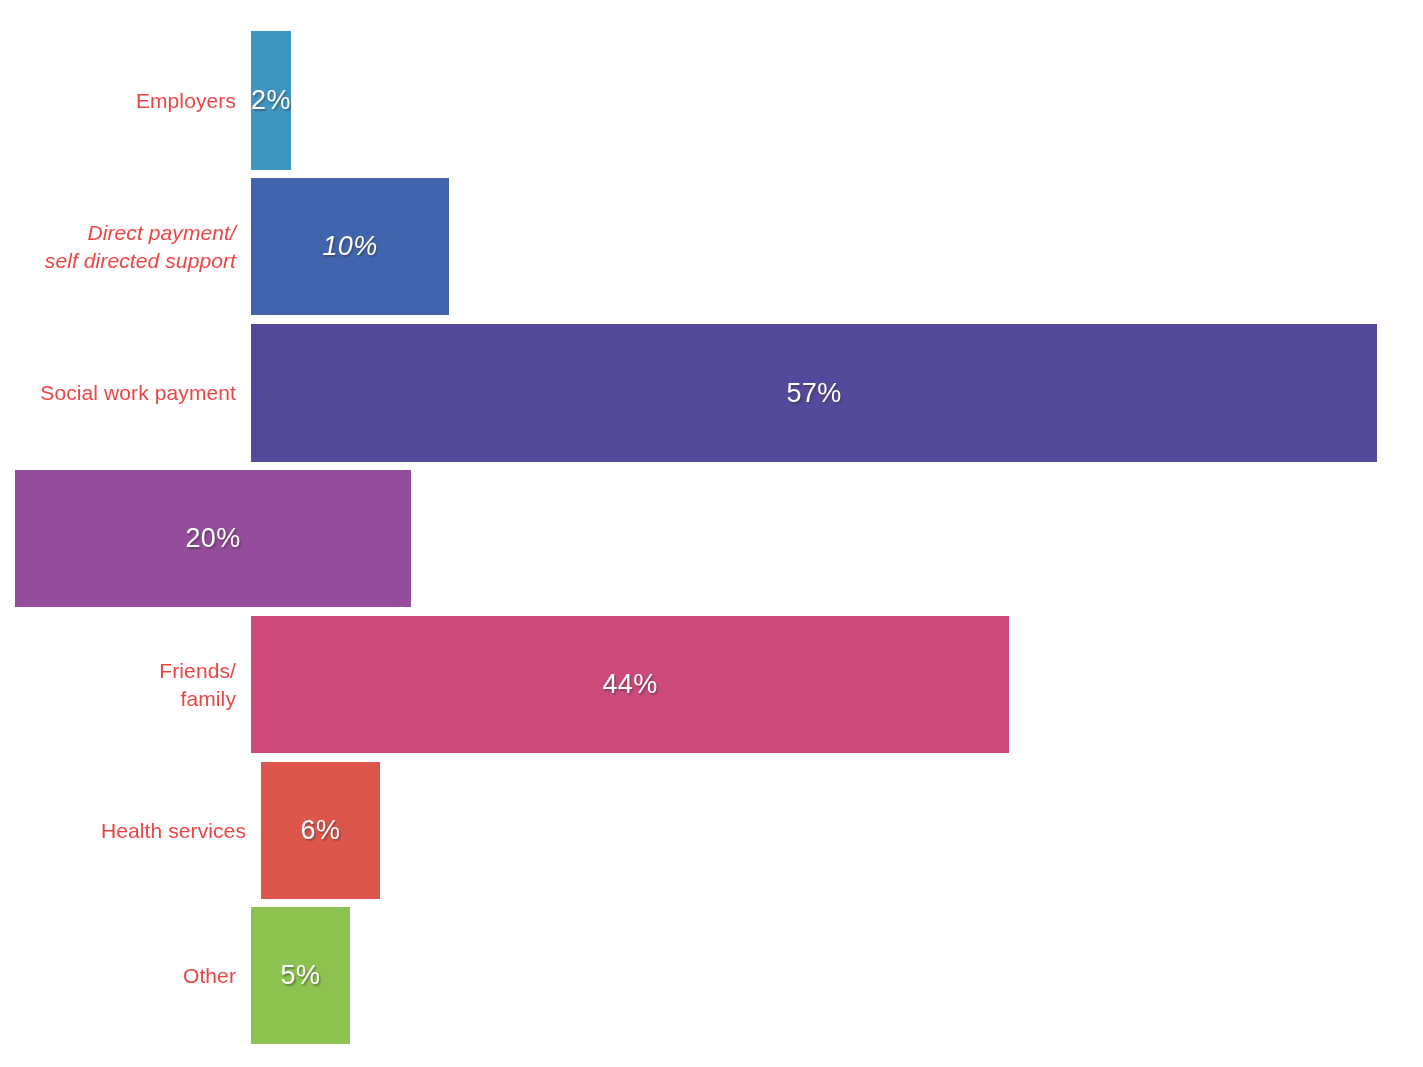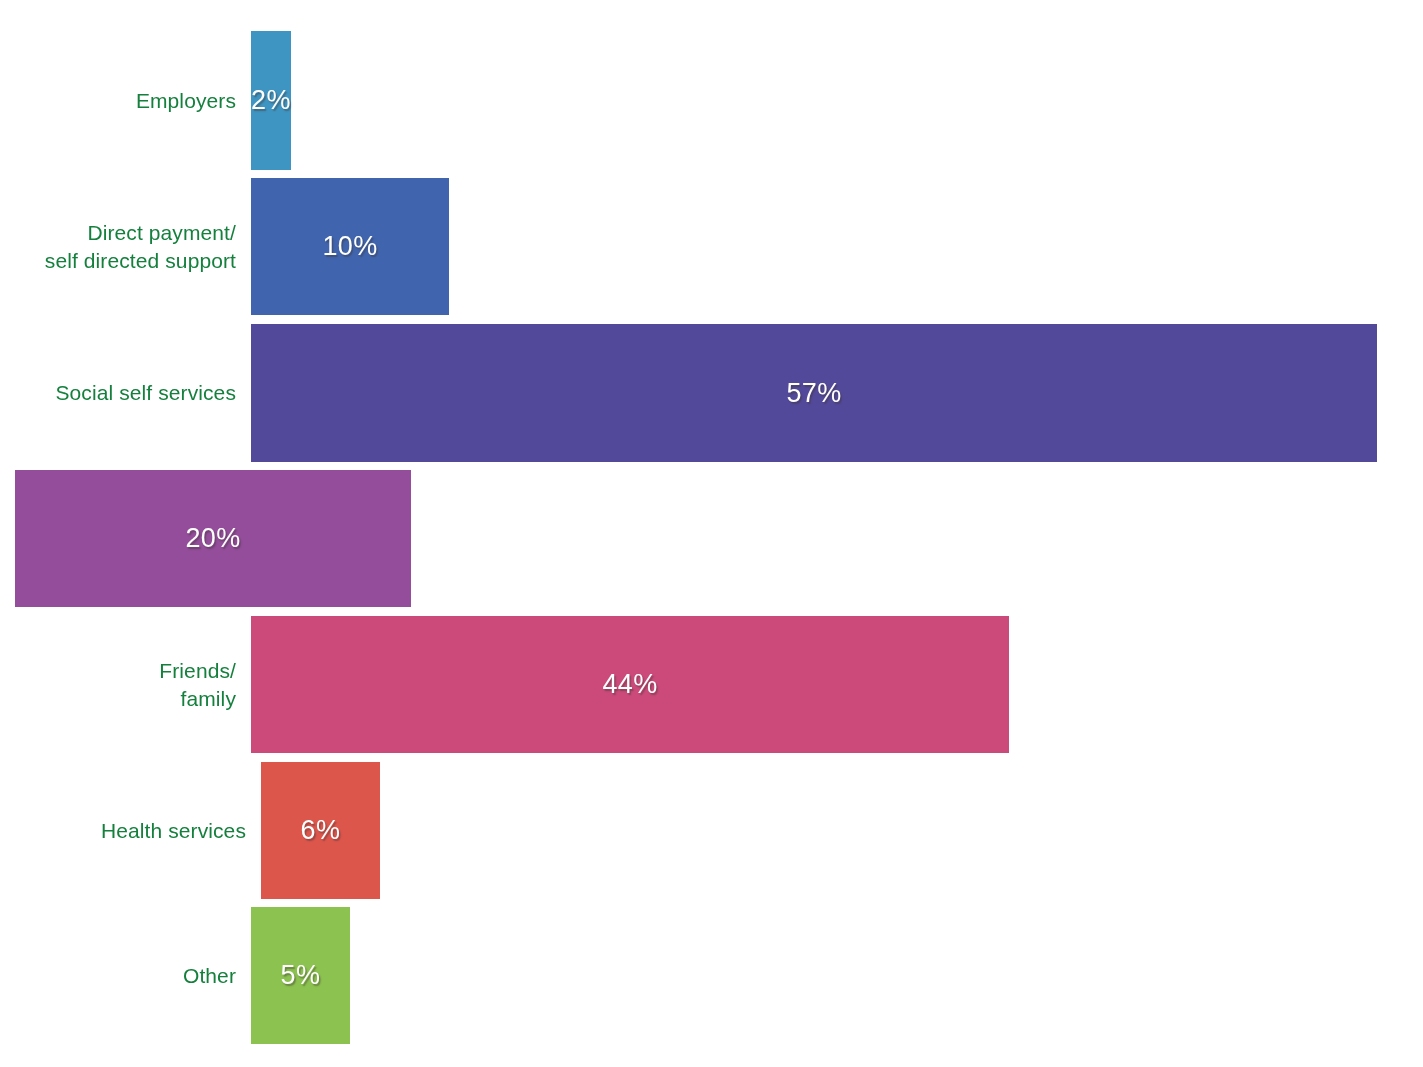--- a/index.html
+++ b/index.html
@@ -27,21 +27,21 @@
     align-items: center;
   }
   .cat-label {
     width: 236px;
     flex: 0 0 236px;
     text-align: right;
     padding-right: 0;
     font-family: "Liberation Sans", sans-serif;
     font-size: 21px;
     line-height: 1.30;
-    color: #15803d;
+    color: #ef4444;
     letter-spacing: 0.1px;
     white-space: pre-line;
     font-weight: 400;
   }
   .bar-track {
     position: relative;
     flex: 1 1 auto;
     height: 100%;
     margin-left: 15px;
   }
@@ -71,32 +71,32 @@
 
   <div class="bar-row" style="top:31px;height:139px;">
     <div class="cat-label">Employers</div>
     <div class="bar-track">
       <div class="bar" style="width:40px;background:#3f95c1;">
         <span class="bar-value">2%</span>
       </div>
     </div>
   </div>
 
-  <div class="bar-row" style="top:178px;height:137px;">
+  <div class="bar-row" style="top:178px;height:137px;font-style:italic;">
     <div class="cat-label">Direct payment/
 self directed support</div>
     <div class="bar-track">
       <div class="bar" style="width:198px;background:#4065ae;">
         <span class="bar-value">10%</span>
       </div>
     </div>
   </div>
 
   <div class="bar-row" style="top:324px;height:138px;">
-    <div class="cat-label">Social self services</div>
+    <div class="cat-label">Social work payment</div>
     <div class="bar-track">
       <div class="bar" style="width:1126px;background:#53499a;">
         <span class="bar-value">57%</span>
       </div>
     </div>
   </div>
 
   <div class="bar-row" style="top:470px;height:137px;">
     <div class="bar-track">
       <div class="bar" style="width:396px;background:#934d9a;">

